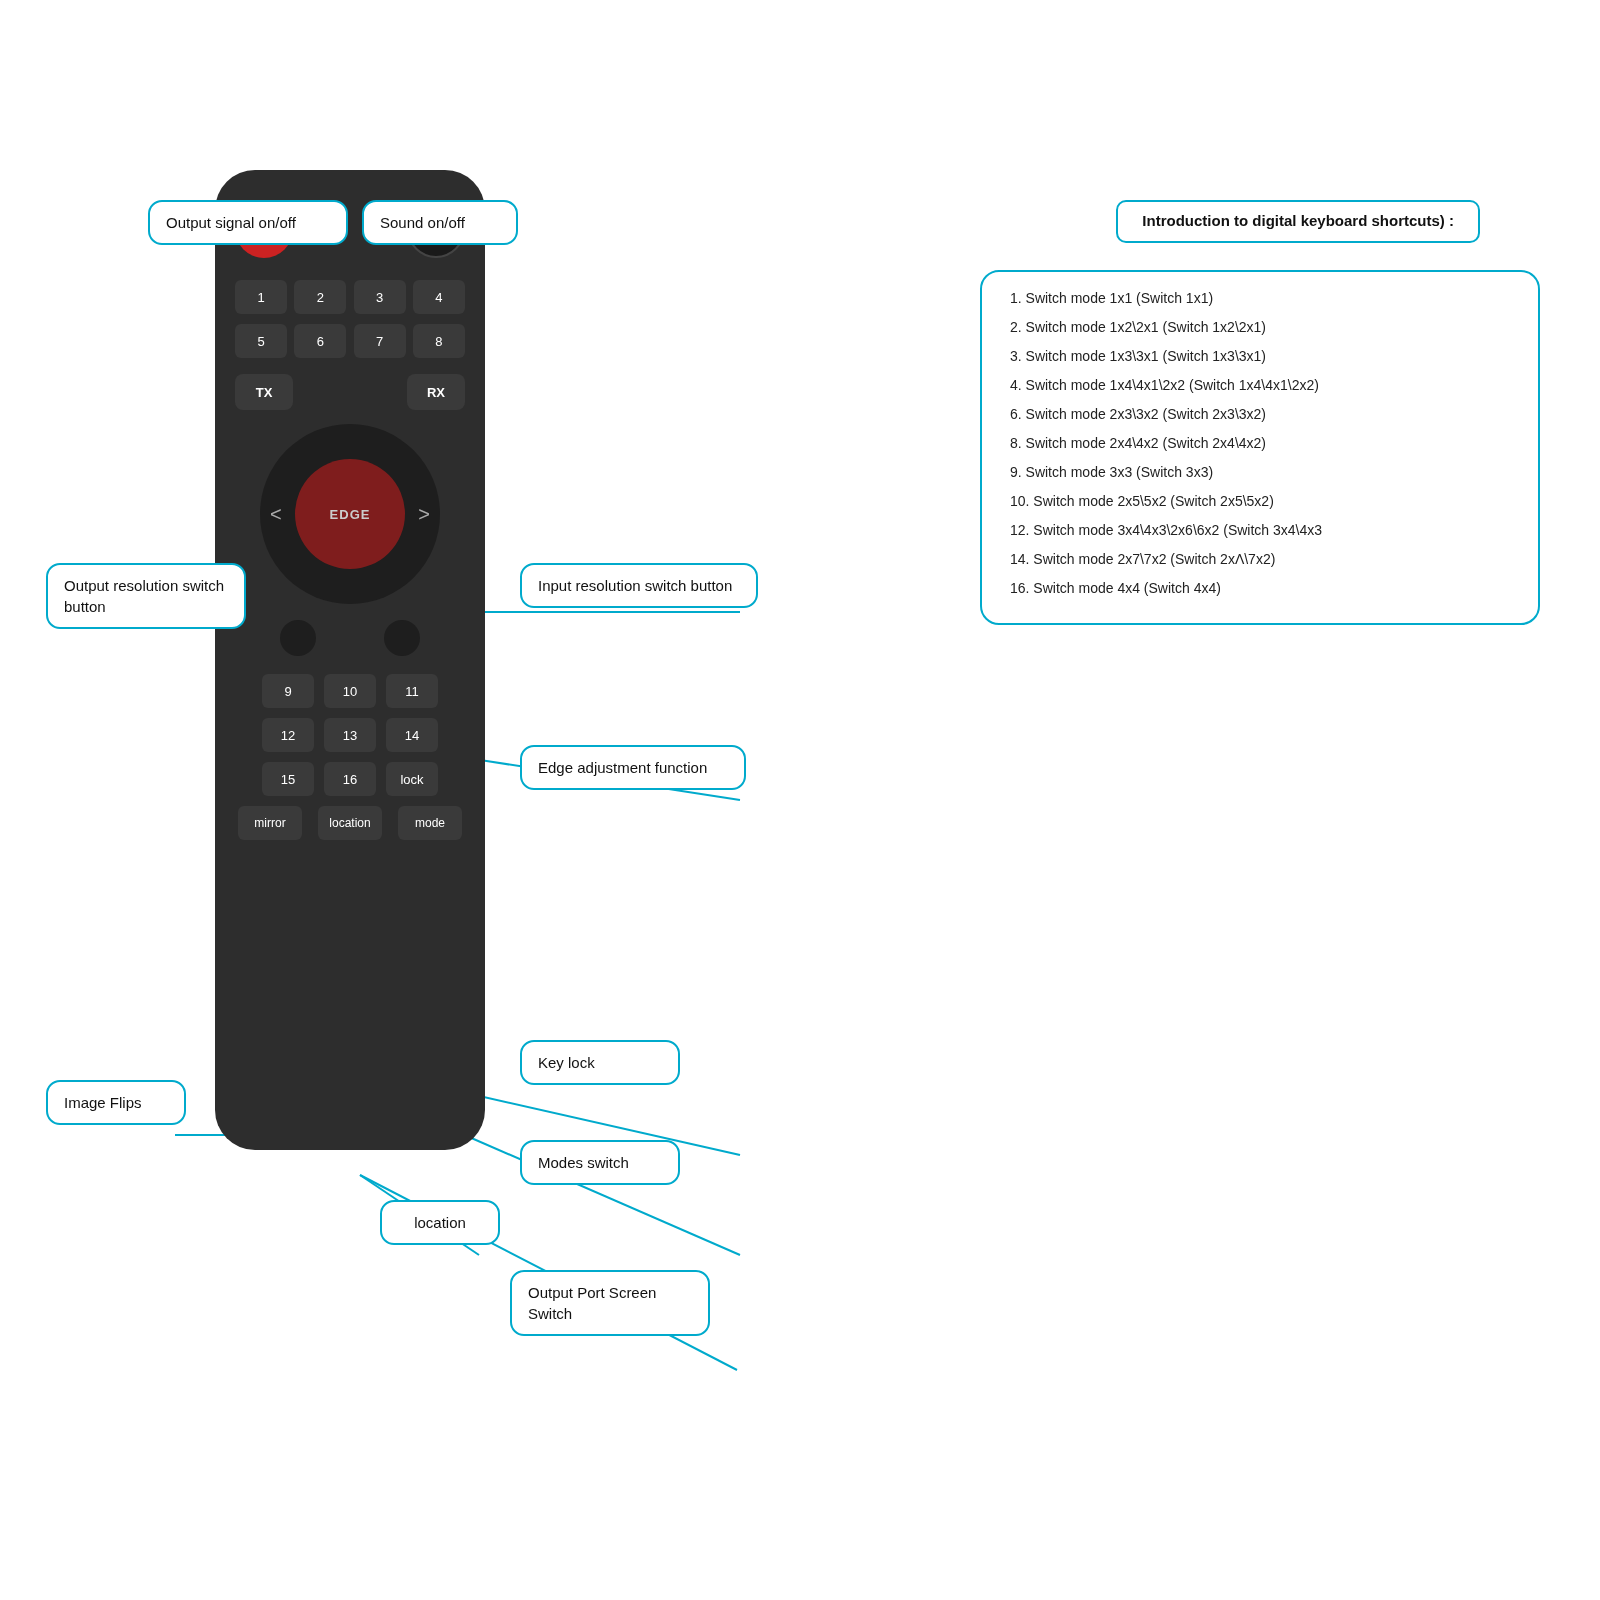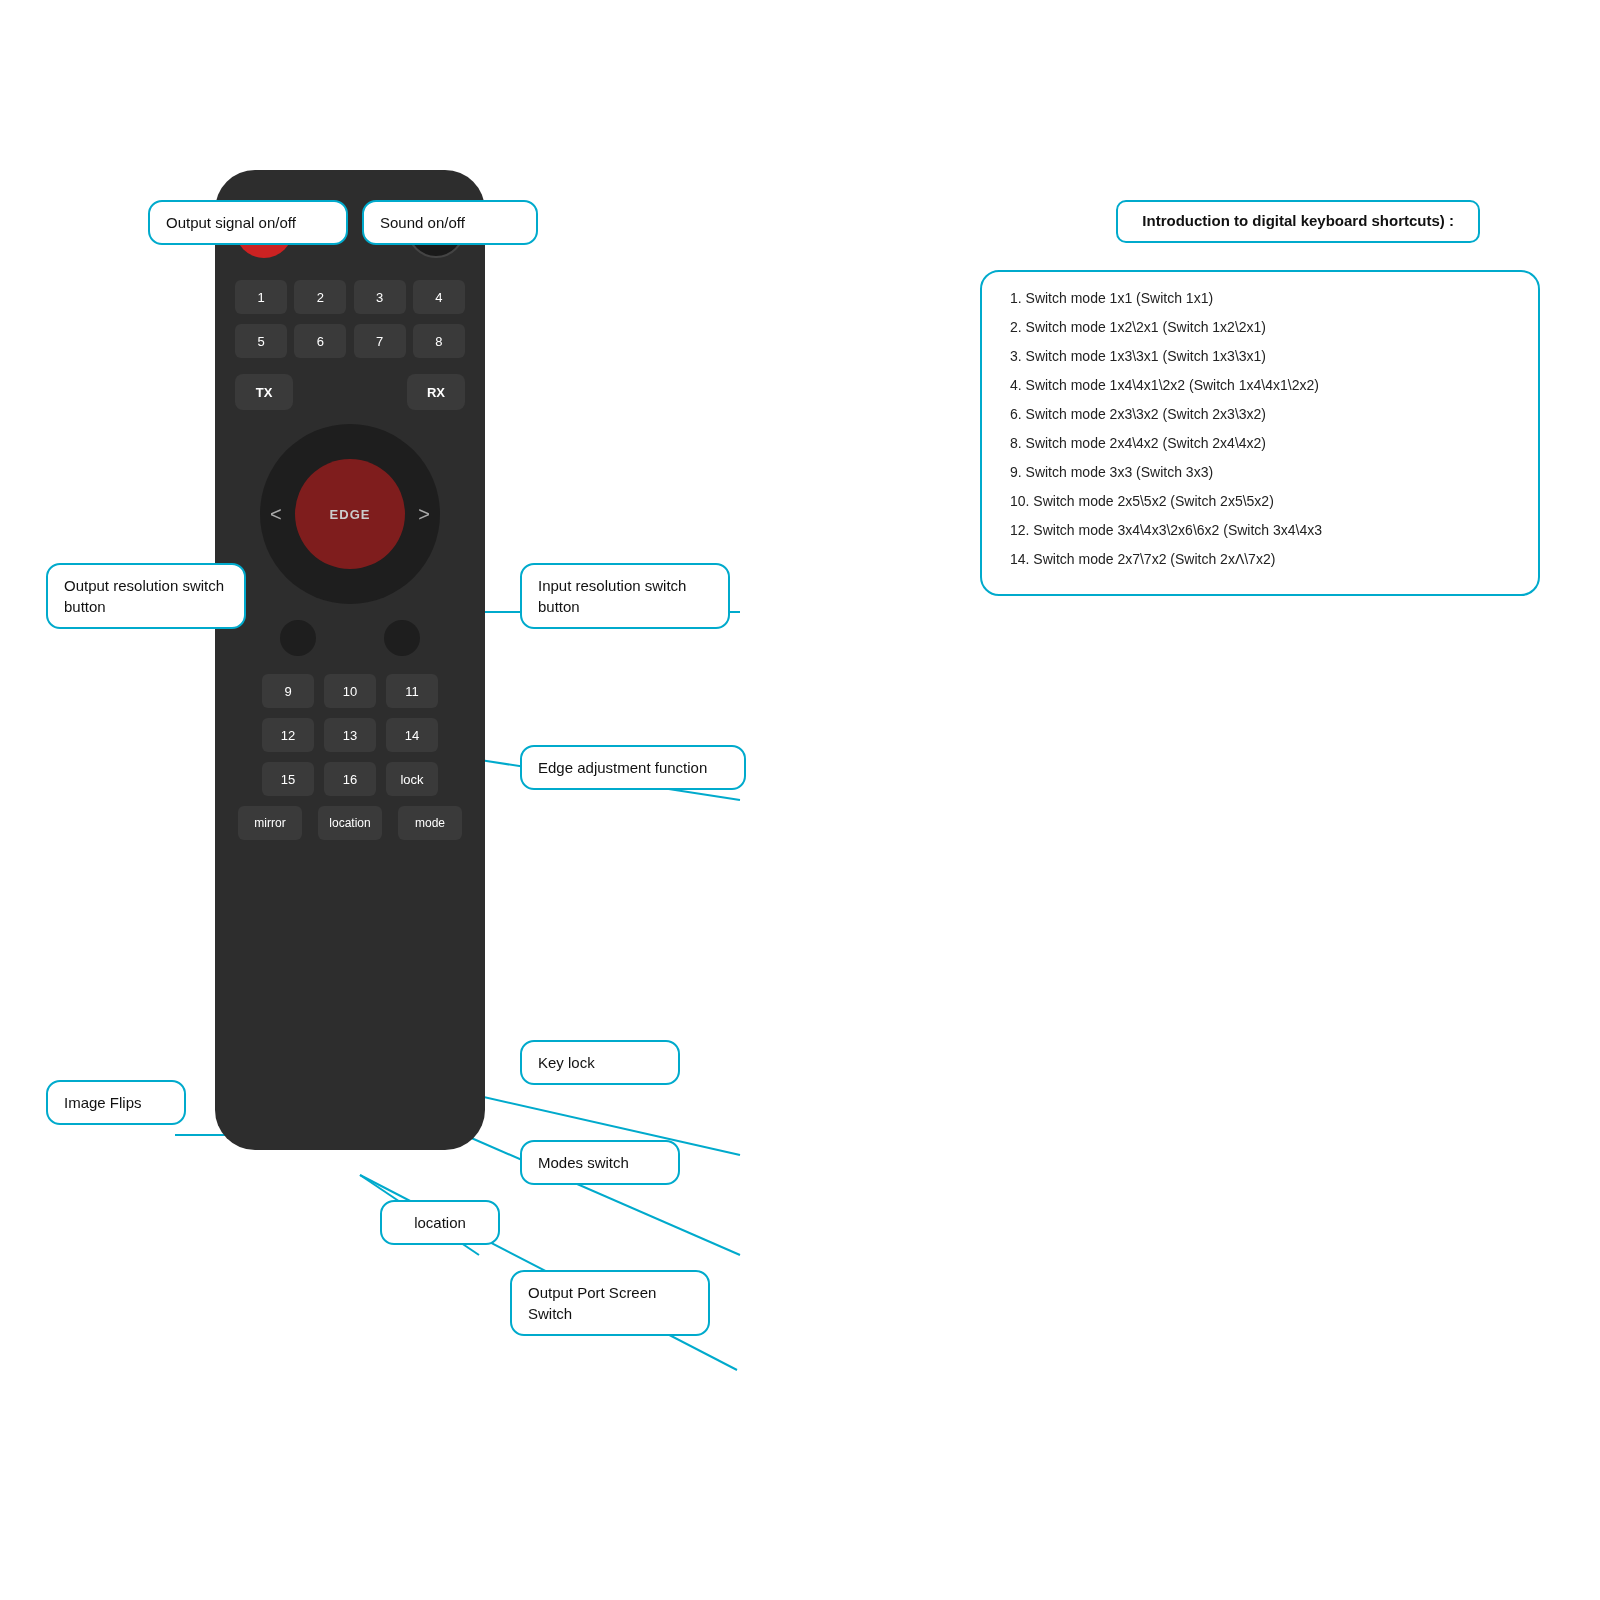--- a/index.html
+++ b/index.html
@@ -364,30 +364,30 @@
       <button class="action-btn btn-wide">location</button>
       <button class="action-btn btn-wide">mode</button>
     </div>
 
   </div>
 
   <div class="callout" style="left: 148px; top: 200px; width: 200px;">
     <span>Output signal on/off</span>
   </div>
 
-  <div class="callout" style="left: 362px; top: 200px; width: 176px;">
+  <div class="callout" style="left: 362px; top: 200px; width: 156px;">
     <span>Sound on/off</span>
   </div>
 
   <div class="callout" style="left: 46px; top: 563px; width: 200px;">
     <span>Output resolution
 switch button</span>
   </div>
 
-  <div class="callout" style="left: 520px; top: 563px; width: 210px;">
+  <div class="callout" style="left: 520px; top: 563px; width: 238px;">
     <span>Input resolution
 switch button</span>
   </div>
 
   <div class="callout" style="left: 520px; top: 745px; width: 226px;">
     <span>Edge adjustment
 function</span>
   </div>
 
   <div class="callout" style="left: 520px; top: 1040px; width: 160px;">
@@ -421,16 +421,17 @@
       <div class="shortcut-item">1. Switch mode 1x1 (Switch 1x1)</div>
       <div class="shortcut-item">2. Switch mode 1x2\2x1 (Switch 1x2\2x1)</div>
       <div class="shortcut-item">3. Switch mode 1x3\3x1 (Switch 1x3\3x1)</div>
       <div class="shortcut-item">4. Switch mode 1x4\4x1\2x2 (Switch 1x4\4x1\2x2)</div>
       <div class="shortcut-item">6. Switch mode 2x3\3x2 (Switch 2x3\3x2)</div>
       <div class="shortcut-item">8. Switch mode 2x4\4x2 (Switch 2x4\4x2)</div>
       <div class="shortcut-item">9. Switch mode 3x3 (Switch 3x3)</div>
       <div class="shortcut-item">10. Switch mode 2x5\5x2 (Switch 2x5\5x2)</div>
       <div class="shortcut-item">12. Switch mode 3x4\4x3\2x6\6x2 (Switch 3x4\4x3</div>
       <div class="shortcut-item">14. Switch mode 2x7\7x2 (Switch 2xΛ\7x2)</div>
+      <div class="shortcut-item">16. Switch mode 4x4 (Switch 4x4)</div>
     </div>
   </div>
 
 </div>
 
 </body></html>

